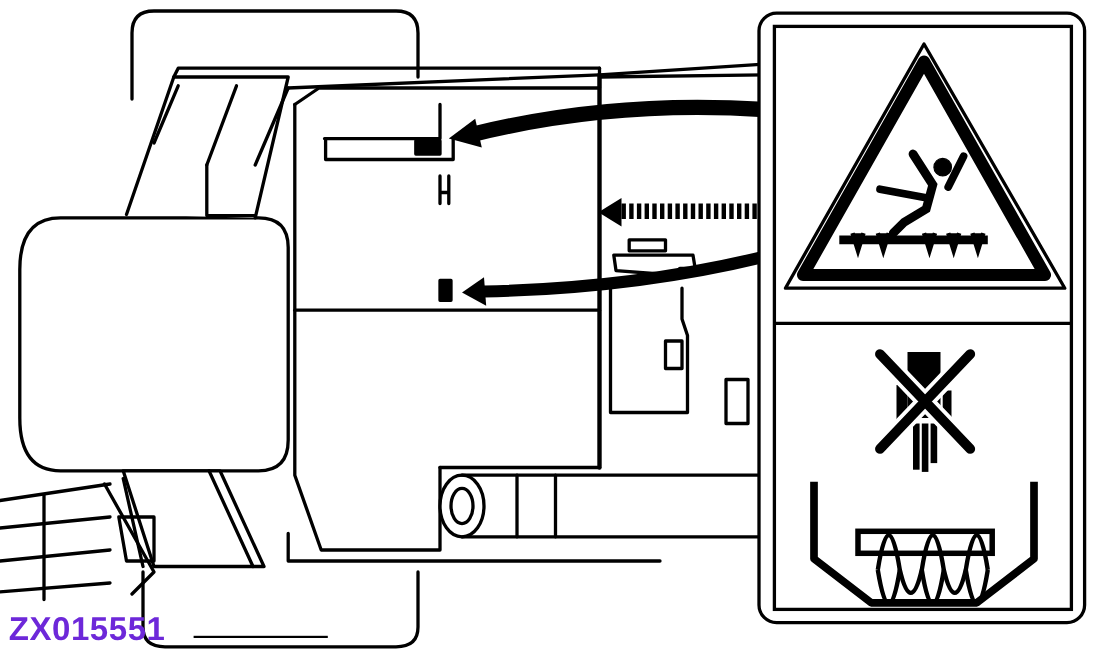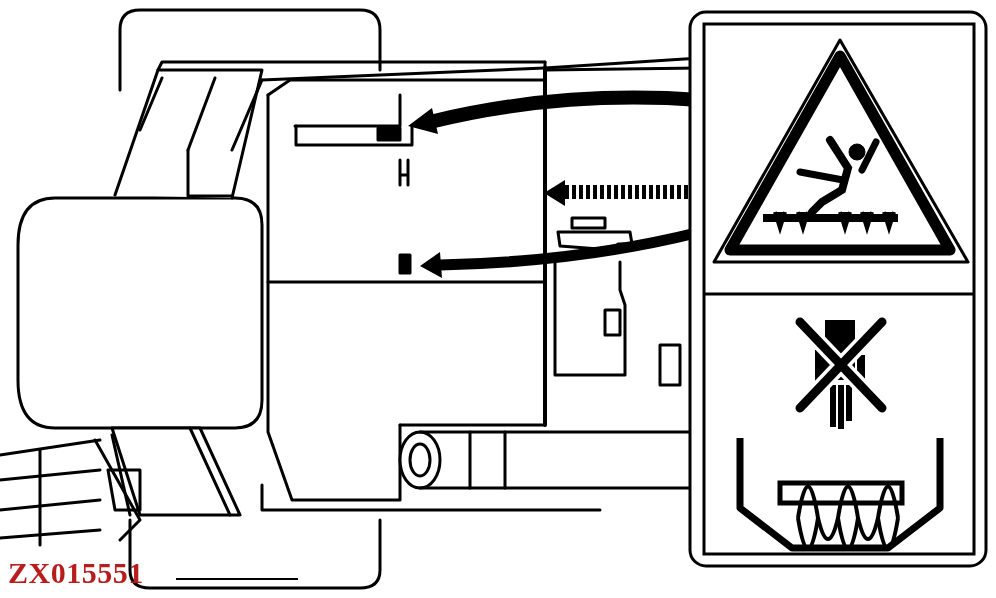--- a/index.html
+++ b/index.html
@@ -1,18 +1,18 @@
 <!DOCTYPE html>
 <html><head>
 <meta charset="utf-8">
 <style>
   html, body { margin: 0; padding: 0; background: #ffffff; }
   body { width: 996px; height: 598px; position: relative; overflow: hidden; font-family: "Liberation Sans", sans-serif; }
   #art { position: absolute; left: 0; top: 0; width: 996px; height: 598px; }
-  .caption { position: absolute; left: 8px; top: 556px; font-family: Liberation Serif, serif; font-weight: bold; font-size: 30px; color: #b91c1c; letter-spacing: 0.5px; line-height: 34px; }
+  .caption { position: absolute; left: 8px; top: 556px; font-family: Liberation Sans, sans-serif; font-weight: bold; font-size: 30px; color: #6d28d9; letter-spacing: 0.5px; line-height: 34px; }
   .caption-line { position: absolute; left: 176px; top: 578px; width: 122px; height: 2px; background: #000; }
 </style>
 </head>
 <body>
 
 <svg id="art" viewBox="0 0 996 598" xmlns="http://www.w3.org/2000/svg">
   <g fill="none" stroke="#000" stroke-width="3" stroke-linejoin="round" stroke-linecap="round">
 
     <g>
       <path d="M120 90 L120 30 Q120 10 140 10 L360 10 Q380 10 380 30 L380 70"></path>

